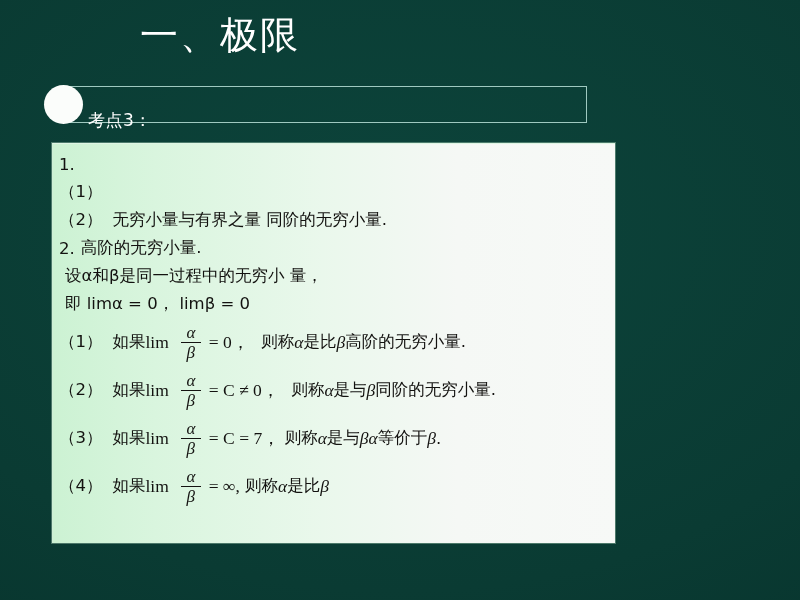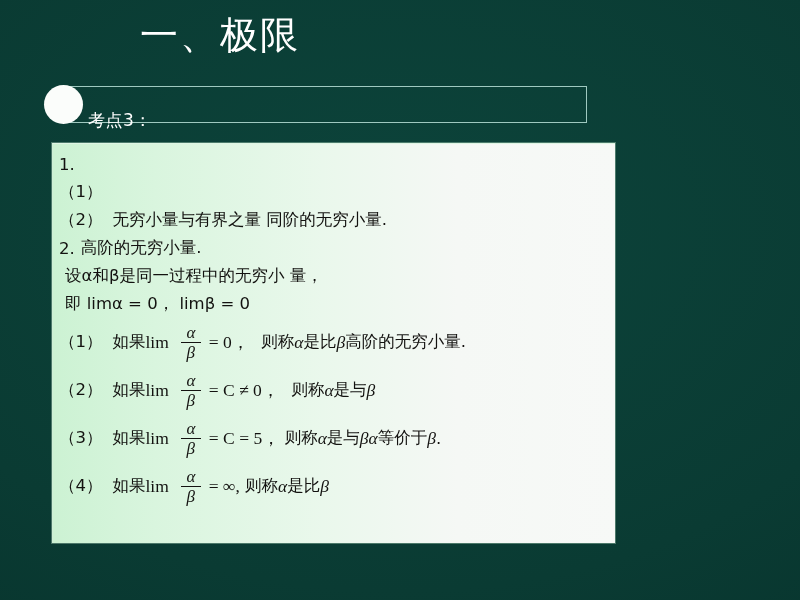--- a/index.html
+++ b/index.html
@@ -228,32 +228,33 @@
         <span class="num">α</span>
         <span class="bar"></span>
         <span class="den">β</span>
       </span>
       <span class="op">= C ≠ 0，</span>
       <span class="sp"></span>
       <span class="cjk">则称 </span>
       <span class="mi">α</span>
       <span class="cjk">是与</span>
       <span class="mi">β</span>
+      <span class="cjk">同阶的无穷小量.</span>
     </div>
 
     <div class="line line-formula">
       <span class="idx idx-wide cjk">（3）</span>
       <span class="cjk">如果</span>
       <span class="limtok">lim</span>
       <span class="frac">
         <span class="num">α</span>
         <span class="bar"></span>
         <span class="den">β</span>
       </span>
-      <span class="op">= C = 5，</span>
+      <span class="op">= C = 7，</span>
       <span class="cjk">则称 </span>
       <span class="mi">α</span>
       <span class="cjk">是与</span>
       <span class="mi">β</span>
       <span class="mi">α</span>
       <span class="cjk">等价于 </span>
       <span class="mi">β</span>
       <span class="cjk">.</span>
     </div>
 

